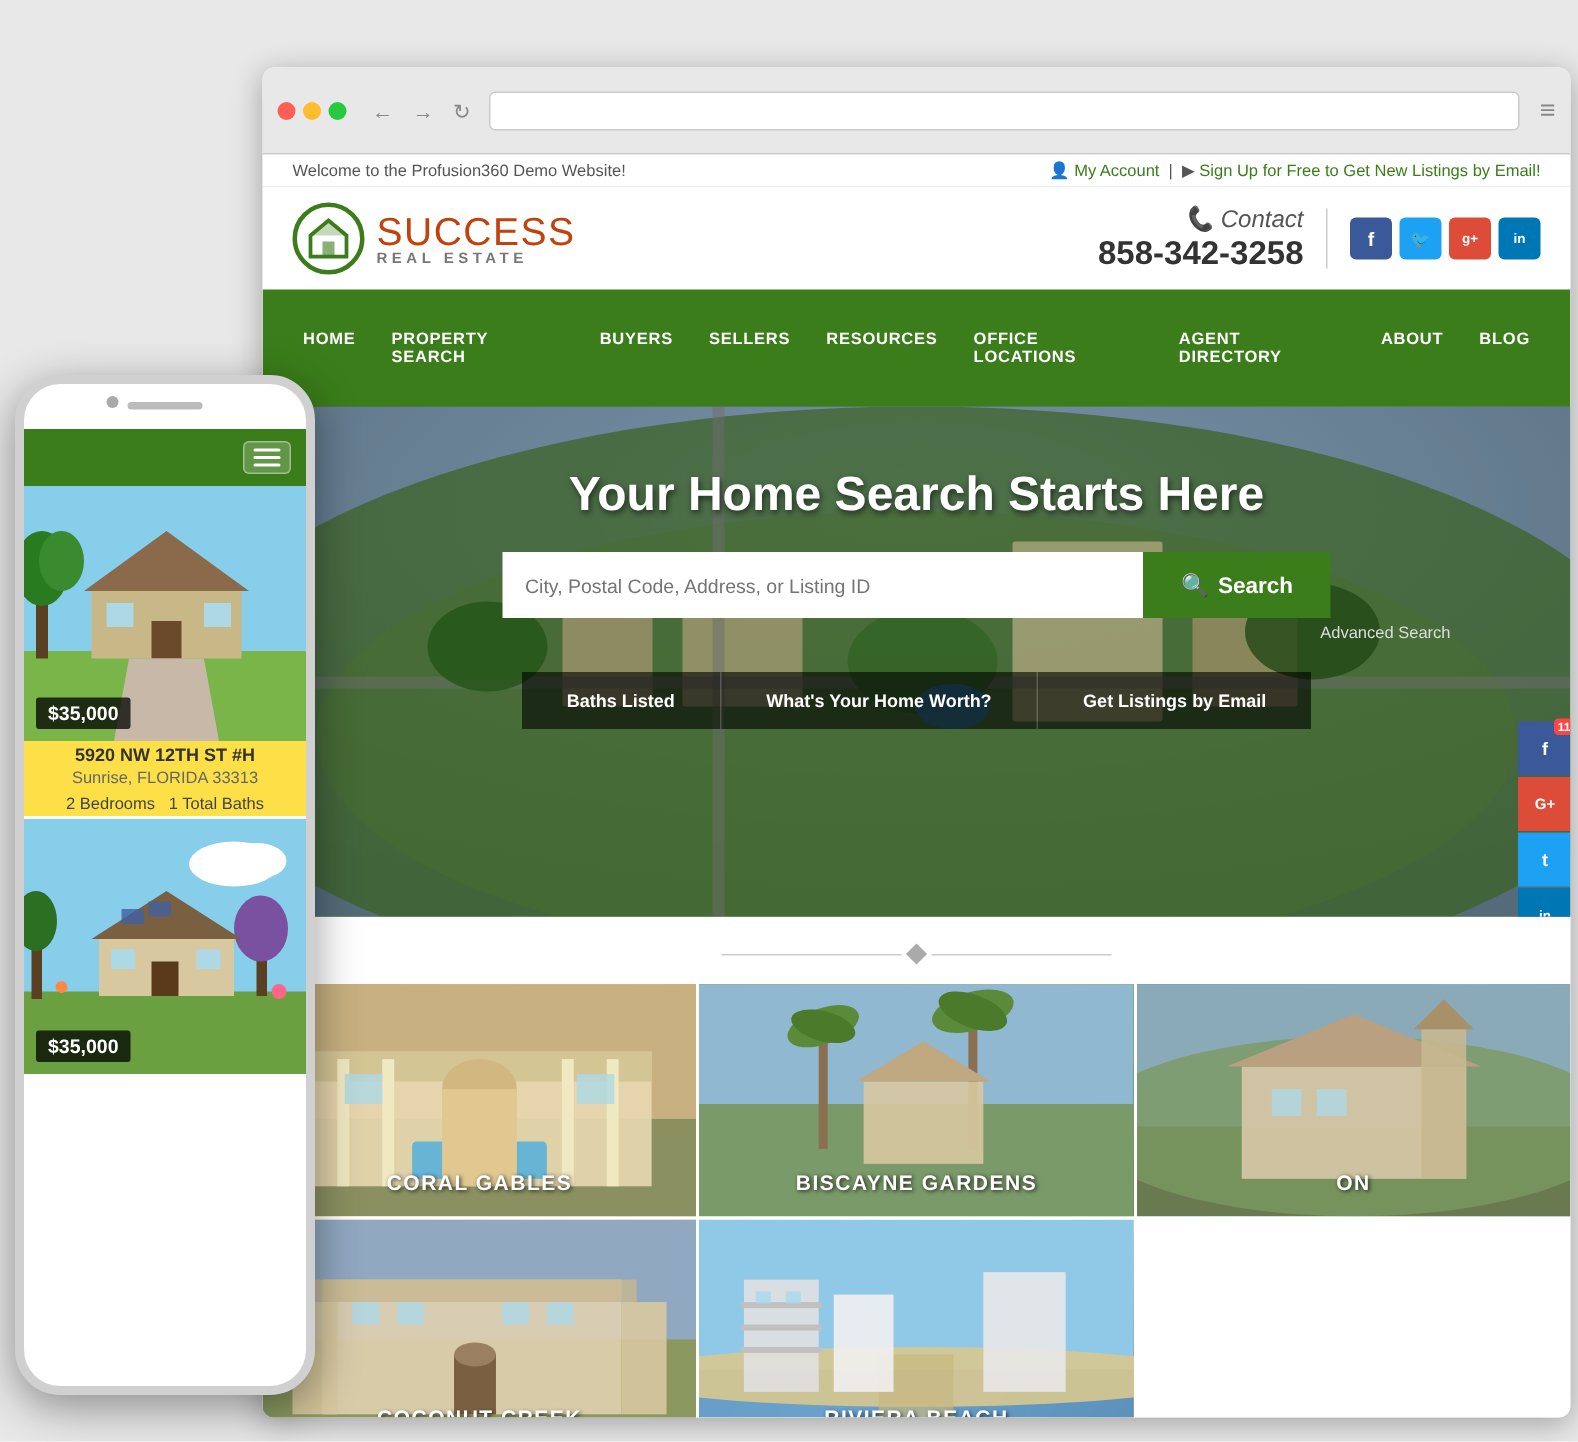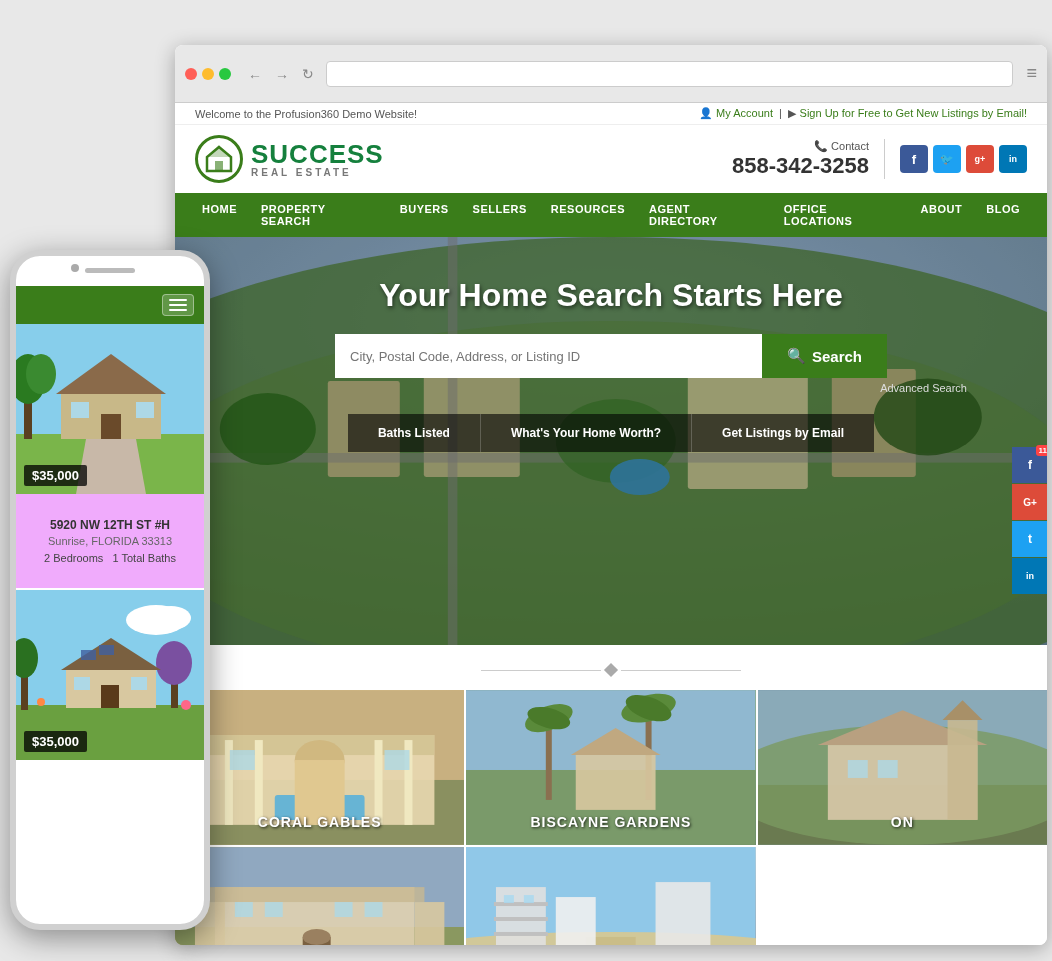--- a/index.html
+++ b/index.html
@@ -125,22 +125,22 @@
       font-size: 20px;
     }
 
     .logo-text {
       display: flex;
       flex-direction: column;
     }
 
     .logo-name {
       font-size: 26px;
-      font-weight: bold;
-      color: #15803d;
+      font-weight: normal;
+      color: #c2410c;
       line-height: 1;
       letter-spacing: 1px;
     }
 
     .logo-sub {
       font-size: 10px;
       color: #777;
       letter-spacing: 3px;
       font-weight: bold;
     }
@@ -187,37 +187,37 @@
 
     
     .main-nav {
       background: #3a7d1a;
       padding: 0;
     }
 
     .main-nav ul {
       display: flex;
       list-style: none;
-      padding: 0 15px;
+      padding: 17px 15px;
     }
 
     .main-nav ul li a {
       color: #fff;
       text-decoration: none;
       padding: 10px 12px;
       display: block;
       font-size: 11px;
       font-weight: bold;
       letter-spacing: 0.5px;
     }
 
     
     .hero {
       position: relative;
-      height: 408px;
+      height: 340px;
       background: #2a4a1a;
       overflow: hidden;
     }
 
     .hero-bg {
       width: 100%;
       height: 100%;
       background: linear-gradient(135deg, #1a3a0a 0%, #2d5a1a 30%, #4a7a2a 60%, #3a6a1a 100%);
       position: relative;
     }
@@ -486,21 +486,21 @@
 
     .ham-line {
       width: 18px;
       height: 2px;
       background: #fff;
       border-radius: 1px;
     }
 
     
     .property-card {
-      background: #f0abfc;
+      background: #fde047;
       margin-bottom: 2px;
     }
 
     .property-img {
       width: 100%;
       height: 170px;
       position: relative;
       overflow: hidden;
     }
 
@@ -510,21 +510,21 @@
       left: 8px;
       background: rgba(0,0,0,0.75);
       color: #fff;
       padding: 3px 8px;
       font-size: 13px;
       font-weight: bold;
       border-radius: 2px;
     }
 
     .property-info {
-      padding: 24px;
+      padding: 2px;
       text-align: center;
     }
 
     .property-address {
       font-size: 12px;
       color: #333;
       font-weight: bold;
       margin-bottom: 3px;
     }
 
@@ -677,21 +677,21 @@
             <rect x="12" y="18" width="8" height="10" fill="#3a7d1a" opacity="0.6"></rect>
           </svg>
         </div>
         <div class="logo-text">
           <span class="logo-name">SUCCESS</span>
           <span class="logo-sub">REAL ESTATE</span>
         </div>
       </div>
       <div class="header-right">
         <div class="contact-info">
-          <div style="font-size:11px;color:#555;">📞 <span>Contact</span></div>
+          <div style="font-size:16px;color:#555;font-style:italic;">📞 <span>Contact</span></div>
           <div class="phone-number">858-342-3258</div>
         </div>
         <div style="width:1px;height:40px;background:#ccc;"></div>
         <div class="social-icons">
           <div class="social-icon si-fb">f</div>
           <div class="social-icon si-tw" style="font-size:11px;">🐦</div>
           <div class="social-icon si-gp" style="font-size:9px;">g+</div>
           <div class="social-icon si-li" style="font-size:9px;">in</div>
         </div>
       </div>
@@ -708,24 +708,24 @@
         <li>
             <a>BUYERS</a>
           </li>
         <li>
             <a>SELLERS</a>
           </li>
         <li>
             <a>RESOURCES</a>
           </li>
         <li>
-            <a>AGENT DIRECTORY</a>
+            <a>OFFICE LOCATIONS</a>
           </li>
         <li>
-            <a>OFFICE LOCATIONS</a>
+            <a>AGENT DIRECTORY</a>
           </li>
         <li>
             <a>ABOUT</a>
           </li>
         <li>
             <a>BLOG</a>
           </li>
       </ul>
     </nav>
 

